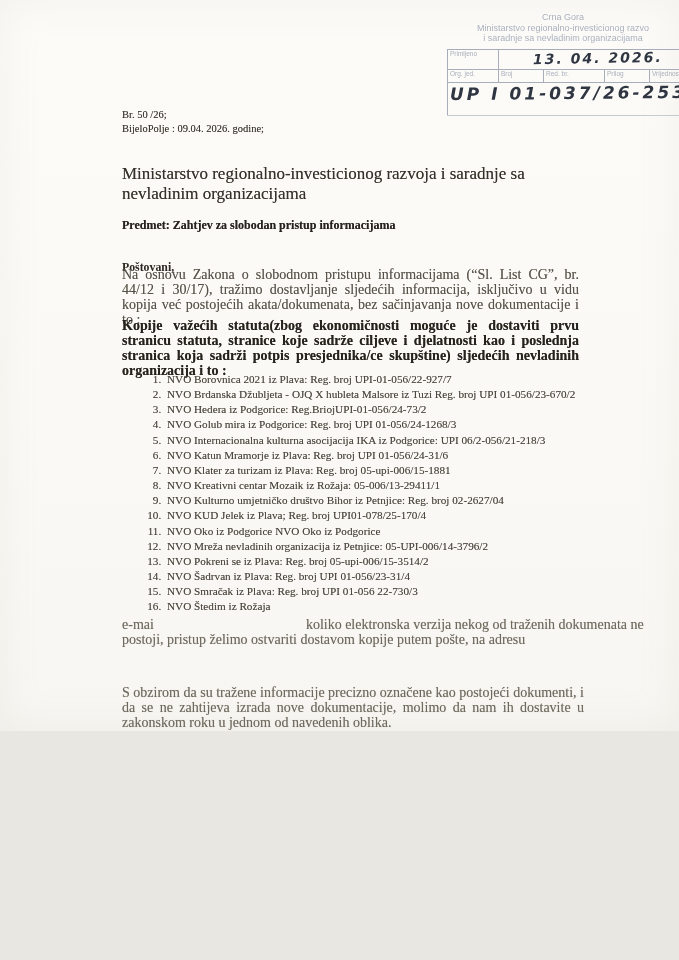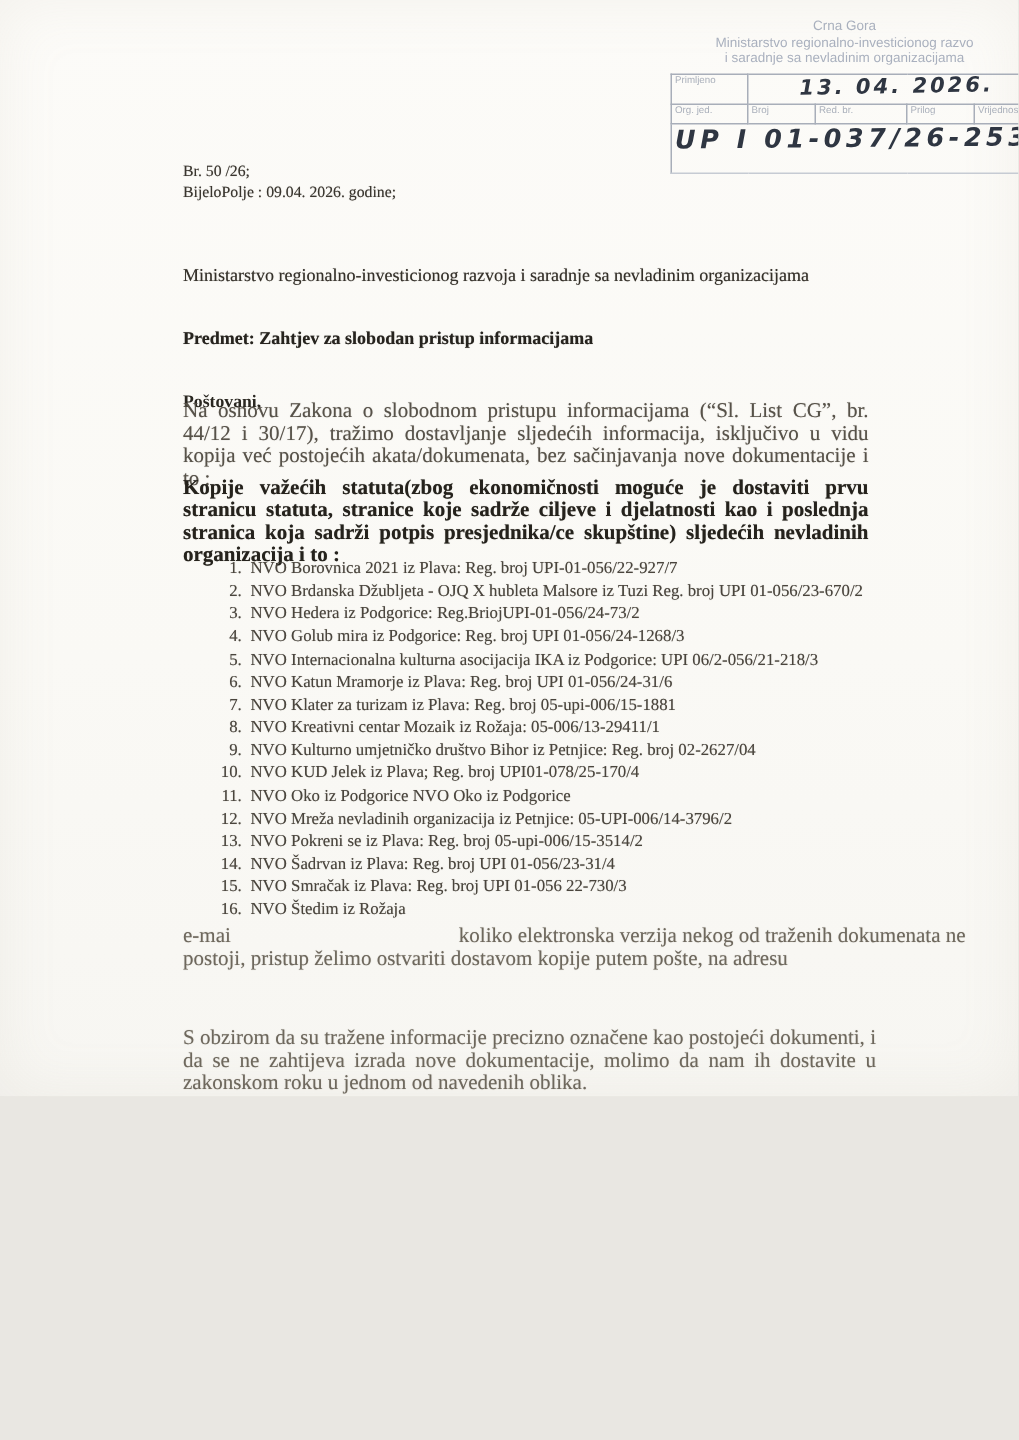--- a/index.html
+++ b/index.html
@@ -52,22 +52,22 @@
   
   .abs{position:absolute;}
   .refblock{
     left:122px;top:108px;
     font-family:Liberation Serif, serif;
     font-size:10.5px;line-height:13.5px;
     color:#3a362f;
     text-shadow:0 0 0.5px rgba(58,54,47,0.55);
   }
   .addressee{
-    left:122px;top:176px;width:470px;
-    font-size:12px;color:#35312a;
+    left:122px;top:164px;width:470px;
+    font-size:17px;color:#35312a;
     text-shadow:0 0 0.5px rgba(53,49,42,0.6);
   }
   .subject{
     left:122px;top:218px;
     font-size:12px;font-weight:bold;color:#26231e;
     text-shadow:0 0 0.5px rgba(38,35,30,0.6);
   }
   .salutation{
     left:122px;top:260px;
     font-size:11.8px;font-weight:bold;color:#2a2721;

